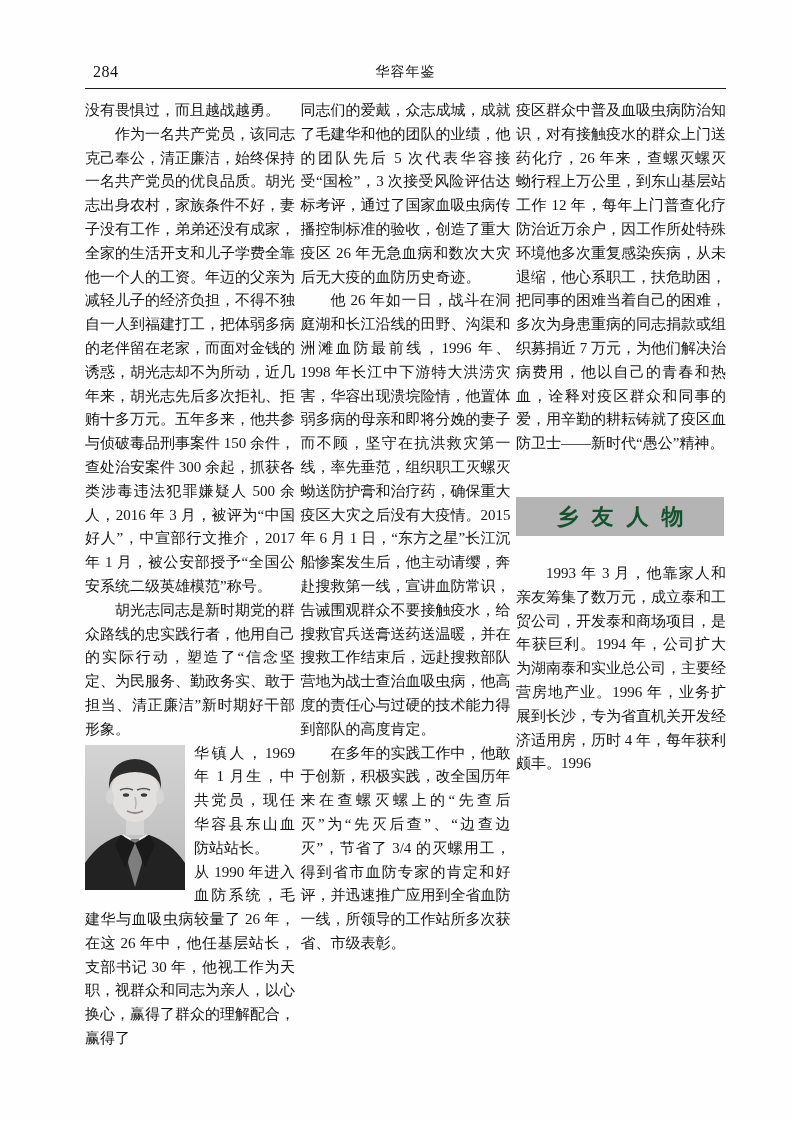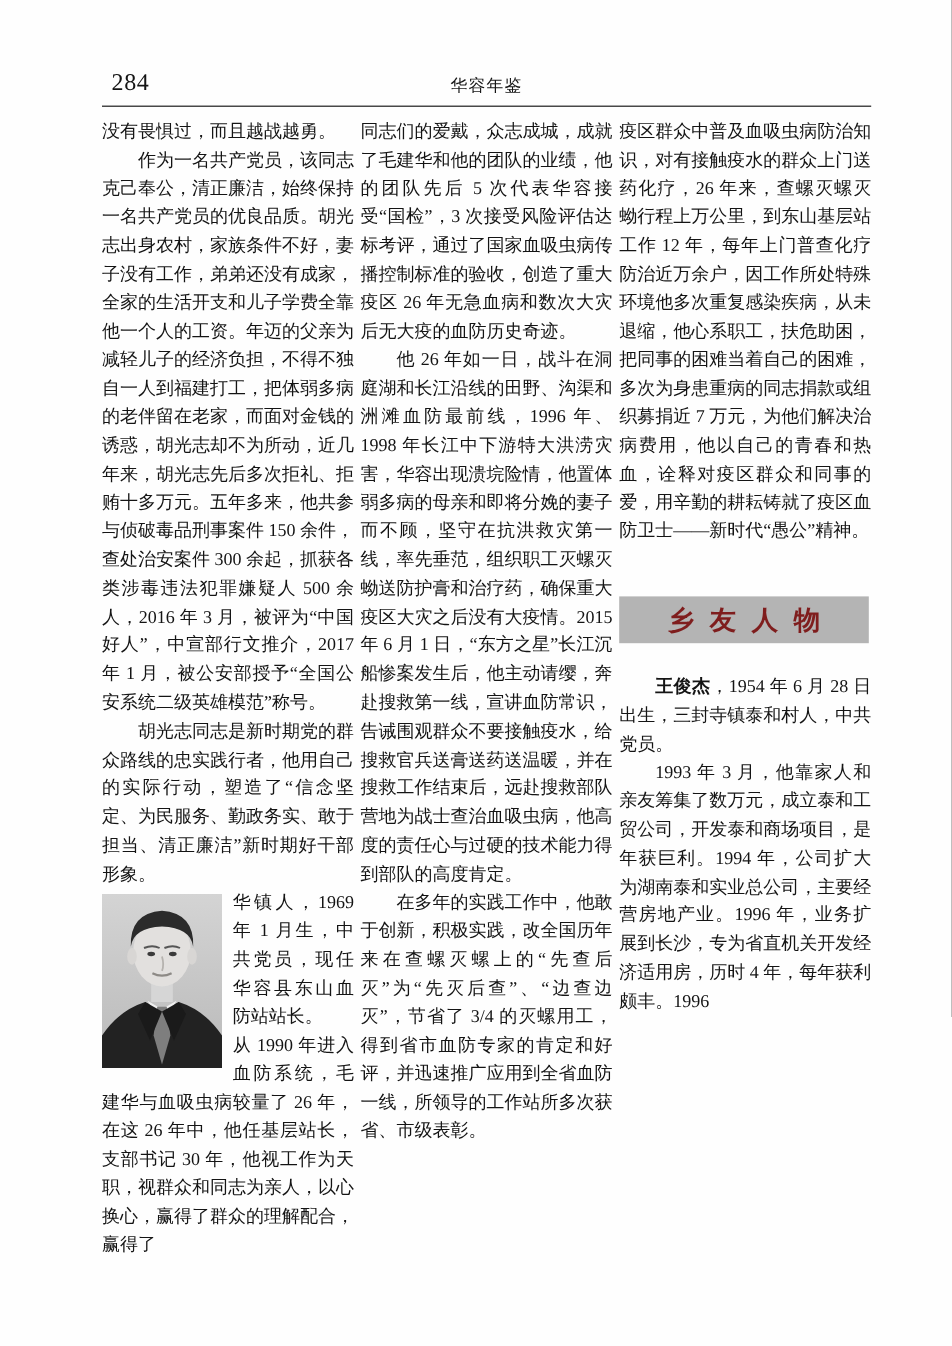--- a/index.html
+++ b/index.html
@@ -12,21 +12,21 @@
     color:#141414;
     overflow:hidden;
   }
   
   .header{
     position:absolute;left:85px;top:56px;width:641px;height:32px;
     border-bottom:1.5px solid #1c1c1c;
   }
   .page-num{
     position:absolute;left:8px;bottom:7px;
-    font-size:20px;letter-spacing:0.5px;
+    font-size:16px;letter-spacing:0.5px;
   }
   .head-title{
     position:absolute;left:0;right:0;bottom:7px;
     text-align:center;font-size:14px;letter-spacing:1px;
   }
   
   .body{
     position:absolute;left:85px;top:99px;width:641px;height:940px;
     display:flex;gap:5.5px;
   }
@@ -48,21 +48,21 @@
   }
   .portrait svg{display:block;width:100%;height:100%;}
   
   .section-box{
     margin:41px 0 26px 0;height:39px;width:208px;
     background:#b4b4b4;
     display:flex;align-items:center;justify-content:center;
   }
   .section-box span{
     font-family:"Liberation Sans","DejaVu Sans",sans-serif;
-    font-weight:bold;font-size:22px;color:#7f1d1d;
+    font-weight:bold;font-size:22px;color:#14532d;
     letter-spacing:13px;margin-right:-13px;
     text-indent:0;white-space:nowrap;
   }
 </style>
 </head>
 <body>
 
 <div class="page">
 
   <div class="header">
@@ -122,18 +122,17 @@
       <p class="para">同志们的爱戴，众志成城，成就了毛建华和他的团队的业绩，他的团队先后 5 次代表华容接受“国检”，3 次接受风险评估达标考评，通过了国家血吸虫病传播控制标准的验收，创造了重大疫区 26 年无急血病和数次大灾后无大疫的血防历史奇迹。</p>
       <p class="para ind">他 26 年如一日，战斗在洞庭湖和长江沿线的田野、沟渠和洲滩血防最前线，1996 年、1998 年长江中下游特大洪涝灾害，华容出现溃垸险情，他置体弱多病的母亲和即将分娩的妻子而不顾，坚守在抗洪救灾第一线，率先垂范，组织职工灭螺灭蚴送防护膏和治疗药，确保重大疫区大灾之后没有大疫情。2015 年 6 月 1 日，“东方之星”长江沉船惨案发生后，他主动请缨，奔赴搜救第一线，宣讲血防常识，告诫围观群众不要接触疫水，给搜救官兵送膏送药送温暖，并在搜救工作结束后，远赴搜救部队营地为战士查治血吸虫病，他高度的责任心与过硬的技术能力得到部队的高度肯定。</p>
       <p class="para ind">在多年的实践工作中，他敢于创新，积极实践，改全国历年来在查螺灭螺上的“先查后灭”为“先灭后查”、“边查边灭”，节省了 3/4 的灭螺用工，得到省市血防专家的肯定和好评，并迅速推广应用到全省血防一线，所领导的工作站所多次获省、市级表彰。</p>
     </div>
 
     <div class="col">
       <p class="para">疫区群众中普及血吸虫病防治知识，对有接触疫水的群众上门送药化疗，26 年来，查螺灭螺灭蚴行程上万公里，到东山基层站工作 12 年，每年上门普查化疗防治近万余户，因工作所处特殊环境他多次重复感染疾病，从未退缩，他心系职工，扶危助困，把同事的困难当着自己的困难，多次为身患重病的同志捐款或组织募捐近 7 万元，为他们解决治病费用，他以自己的青春和热血，诠释对疫区群众和同事的爱，用辛勤的耕耘铸就了疫区血防卫士——新时代“愚公”精神。</p>
       <div class="section-box">
         <span>乡友人物</span>
       </div>
-      <p class="para ind"><b class="lead">王俊杰</b><span>，1954 年 6 月 28 日出生，三封寺镇泰和村人，中共党员。</span></p>
       <p class="para ind">1993 年 3 月，他靠家人和亲友筹集了数万元，成立泰和工贸公司，开发泰和商场项目，是年获巨利。1994 年，公司扩大为湖南泰和实业总公司，主要经营房地产业。1996 年，业务扩展到长沙，专为省直机关开发经济适用房，历时 4 年，每年获利颇丰。1996</p>
     </div>
 
   </div>
 </div>
 
 </body></html>

